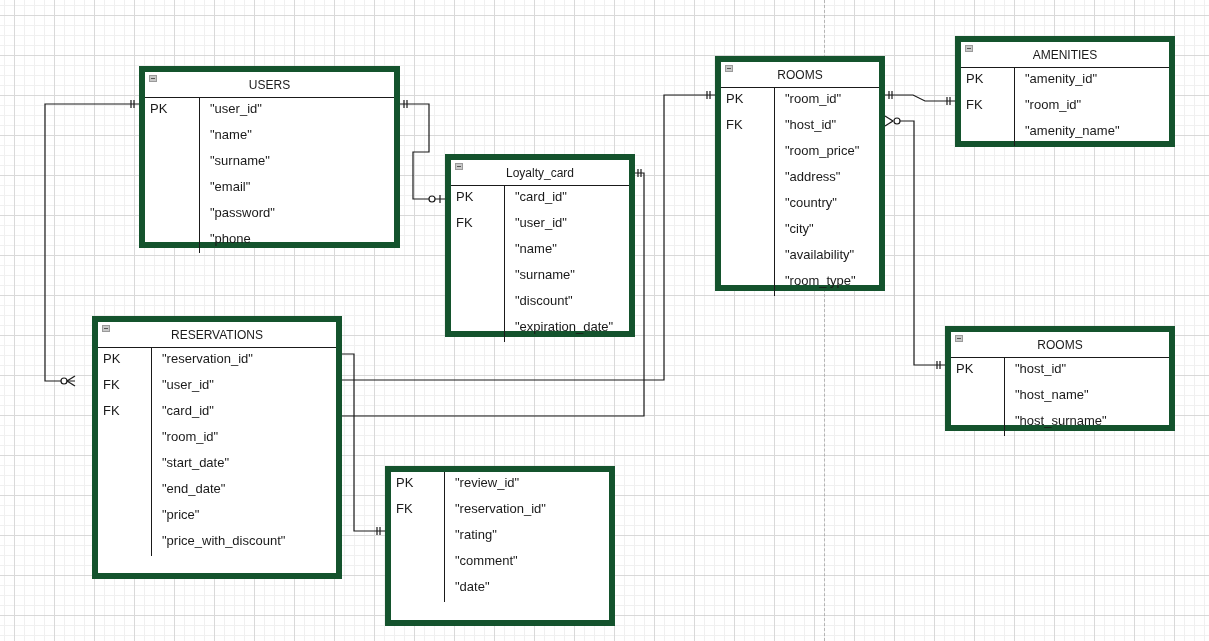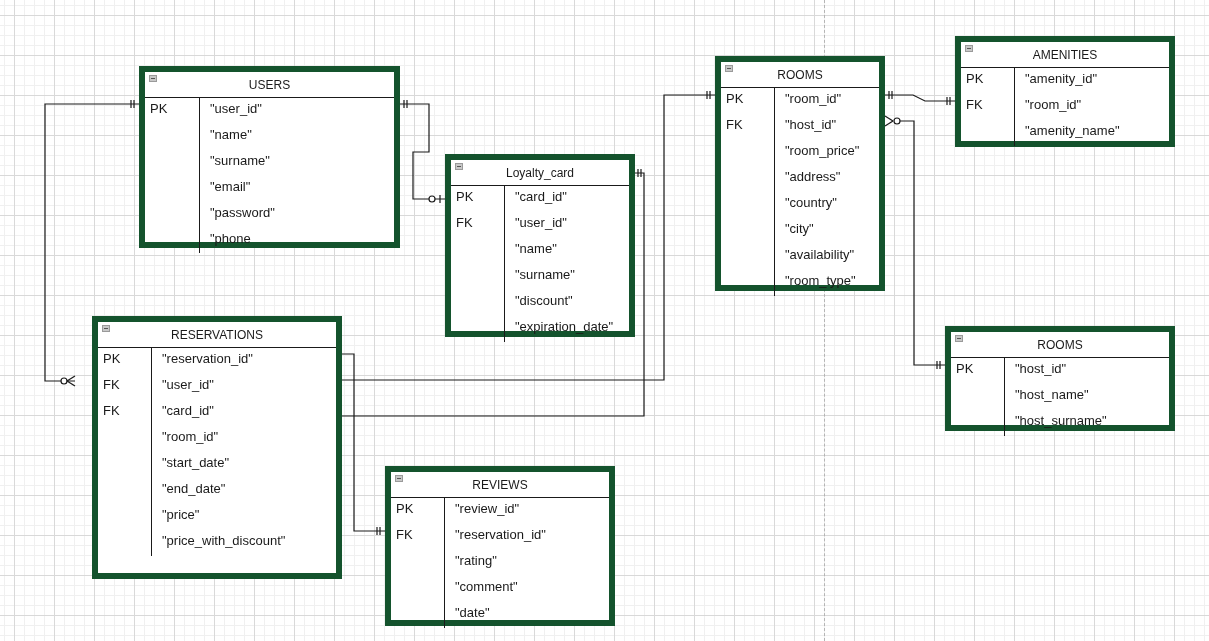--- a/index.html
+++ b/index.html
@@ -233,24 +233,20 @@
         <div class="row">"room_id"</div>
         <div class="row">"start_date"</div>
         <div class="row">"end_date"</div>
         <div class="row">"price"</div>
         <div class="row">"price_with_discount"</div>
       </div>
     </div>
   </div>
 
   <div class="entity" style="left:385px;top:466px;width:230px;height:160px;">
-    <div class="header">
-      <span class="collapse"></span>
-      <span>REVIEWS</span>
-    </div>
     <div class="body" style="height:130px;">
       <div class="keys" style="width:54px;">
         <div class="row">PK</div>
         <div class="row">FK</div>
       </div>
       <div class="fields">
         <div class="row">"review_id"</div>
         <div class="row">"reservation_id"</div>
         <div class="row">"rating"</div>
         <div class="row">"comment"</div>

